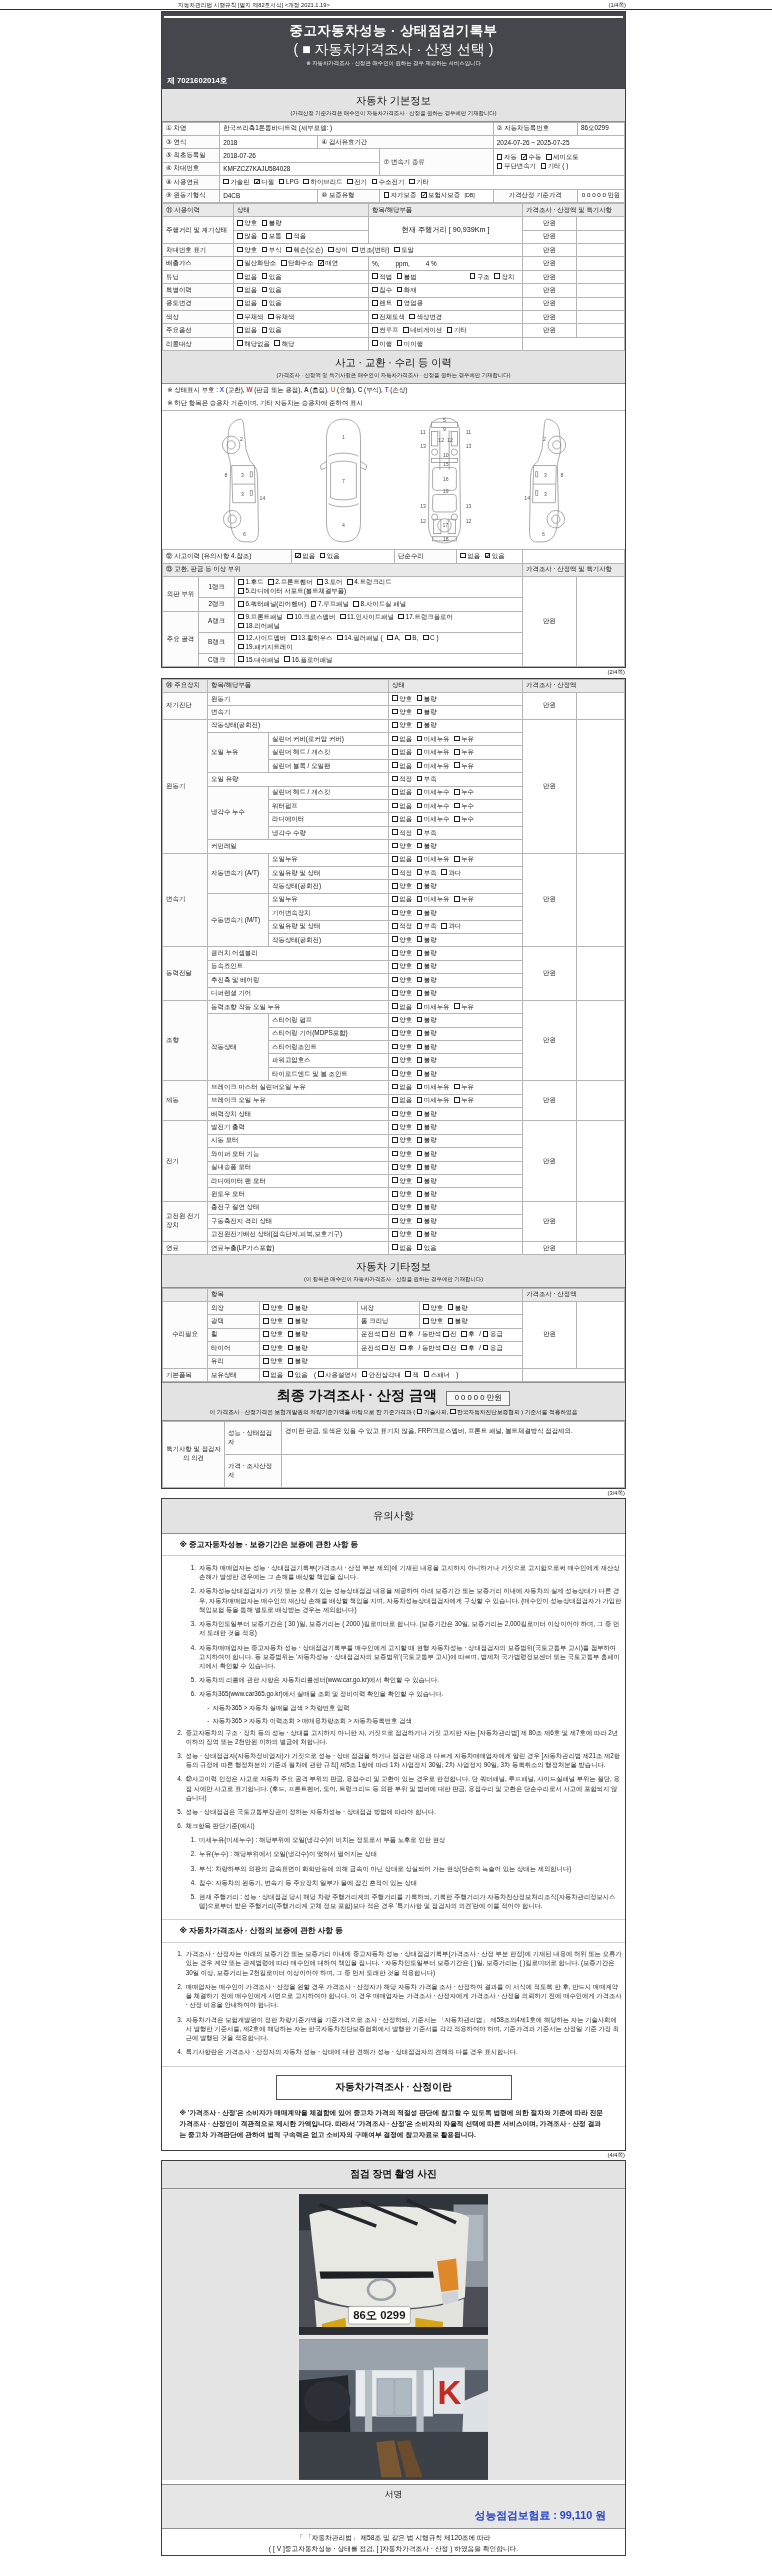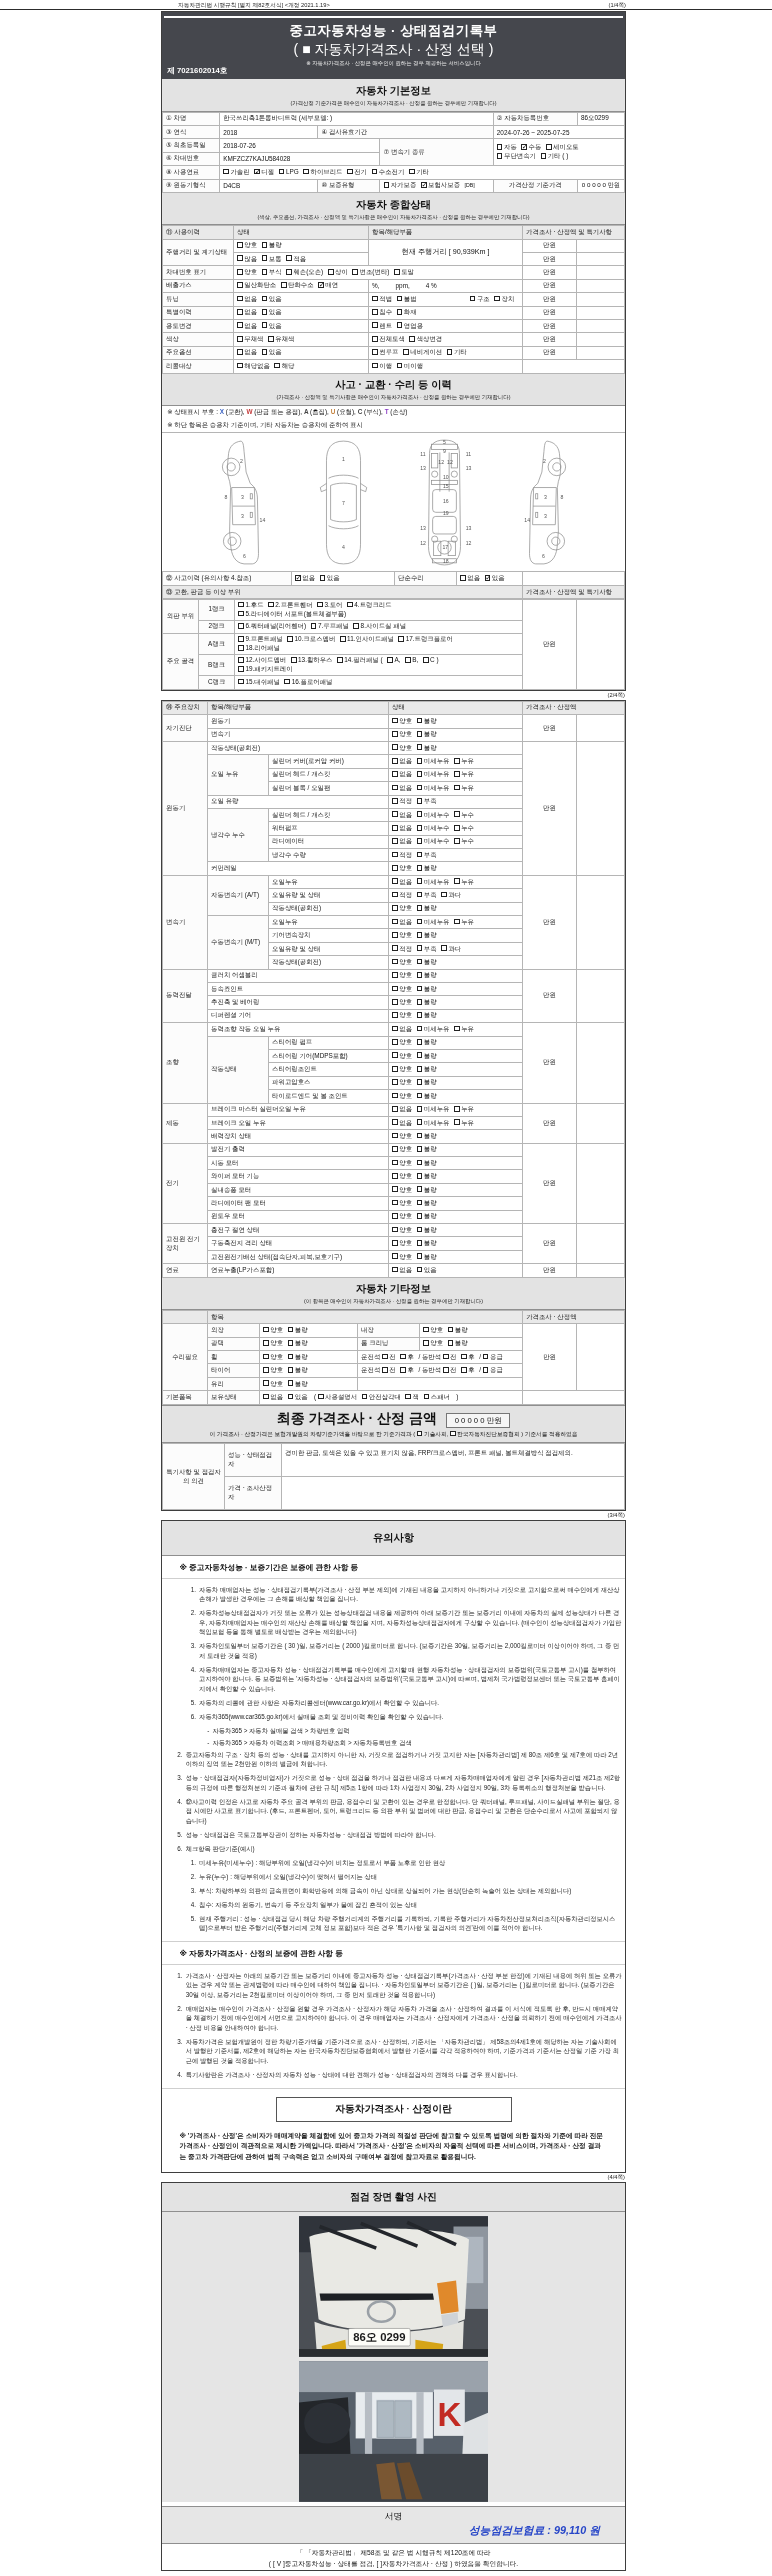--- a/index.html
+++ b/index.html
@@ -7,29 +7,29 @@
   *{box-sizing:border-box;}
   .canvas{position:relative;width:773px;height:2576px;overflow:hidden;background:#fff;}
   .topmeta{position:absolute;top:1.5px;left:178px;font-size:5.7px;color:#222;}
   .topmeta-right{position:absolute;top:1.5px;left:572px;width:54px;text-align:right;font-size:5.7px;color:#222;}
   .toprule{position:absolute;top:8.8px;left:0;width:773px;border-top:1px solid #2c2c2c;}
   .doc{position:absolute;left:161px;top:11.3px;width:465px;}
   .pagebox{border:1.5px solid #3e3e3e;background:#fff;}
   .pagegap{height:9.3px;text-align:right;font-size:5.7px;padding:1px 1px;color:#222;}
 
   
-  .dkhead{background:#45474d;color:#fff;height:67px;position:relative;padding-top:4.1px;}
+  .dkhead{background:#45474d;color:#fff;height:77px;position:relative;padding-top:4.1px;}
   .dkhead .stripe{height:1.5px;background:#fff;margin:0 2.1px 4.1px 2.1px;}
   .dkhead .t1{text-align:center;font-size:13.4px;font-weight:bold;letter-spacing:0.5px;}
   .dkhead .t2{text-align:center;font-size:14px;margin-top:1.5px;}
   .dkhead .t3{text-align:center;font-size:5.4px;margin-top:1px;color:#eee;}
   .dkhead .docno{position:absolute;left:5.2px;bottom:3.1px;font-size:7.7px;font-weight:bold;}
 
   .band{background:#e3e3e3;text-align:center;padding:4.6px 0 3.6px 0;border-bottom:0.5px solid #8f8f8f;}
-  .band .bt{font-size:10.3px;font-weight:bold;}
+  .band .bt{font-size:10.3px;font-weight:normal;}
   .band .bn{font-size:5.4px;margin-top:2.1px;color:#222;}
 
   table{width:100%;border-collapse:collapse;table-layout:fixed;}
   td{border:0.5px solid #b5b5b5;font-size:6.4px;padding:1px 3.1px;height:13.4px;vertical-align:middle;background:#fff;overflow:hidden;}
   td.lab{background:#fcfcfc;}
   td.hd{background:#e9e9e9;}
   td.center{text-align:center;}
   .pricecell{text-align:center;}
 
   .cb{display:inline-block;width:5.7px;height:5.7px;border:1px solid #222;margin-right:1.5px;vertical-align:-0.5px;position:relative;background:#fff;}
@@ -55,21 +55,21 @@
   .nitem.lv2{padding-left:34px;margin-bottom:2.6px;}
   .defbox{border-top:0.5px solid #cfcfcf;padding:8.2px 10.3px 9.3px 10.3px;}
   .defbox .dbt{width:236px;margin:0 auto;border:1px solid #555;text-align:center;font-size:9.8px;font-weight:bold;padding:5.2px 0;}
   .defbox .dbx{font-size:6.7px;line-height:1.6;margin-top:8.2px;padding:0 7.2px;font-weight:bold;color:#222;}
 
   .photoband{background:#e3e3e3;text-align:center;font-size:9.8px;font-weight:bold;padding:7.2px 0;border-bottom:0.5px solid #8f8f8f;}
   .photos{background:#e5e5e5;padding:4.1px 0 0 0;}
   .photo{display:block;margin:0 auto 4.1px auto;width:189px;}
   .signband{background:#e6e6e6;border-top:0.5px solid #8f8f8f;border-bottom:0.5px solid #8f8f8f;padding:4.1px 0 5.2px 0;}
   .signband .st{text-align:center;font-size:8.8px;}
-  .signband .fee{text-align:right;padding-right:25px;font-size:10.8px;font-weight:bold;color:#2746c8;margin-top:1px;font-style:italic;}
+  .signband .fee{text-align:right;padding-right:19px;font-size:10.8px;font-weight:bold;color:#2746c8;margin-top:8px;}
   .confirm{background:#fff;text-align:center;font-size:6.7px;line-height:1.6;padding-top:4.1px;}
 </style>
 </head>
 <body>
 
 <div class="canvas">
   <div class="topmeta">자동차관리법 시행규칙 [별지 제82호서식] &lt;개정 2021.1.19&gt;</div>
   <div class="topmeta-right">(1/4쪽)</div>
   <div class="toprule"></div>
 
@@ -132,24 +132,20 @@
           <td class="lab">⑨ 원동기형식</td>
           <td>D4CB</td>
           <td class="lab">⑩ 보증유형</td>
           <td><span><span class="opt"><span class="cb"></span><span class="t">자가보증</span></span><span class="opt"><span class="cb on"></span><span class="t">보험사보증</span></span></span><span style="font-size:5.2px">[DB]</span></td>
           <td class="lab center">가격산정 기준가격</td>
           <td class="center" style="font-size:6.2px">0 0 0 0 0 만원</td>
         </tr>
       </tbody>
         </table>
 
-      <div class="band">
-        <div class="bt">자동차 종합상태</div>
-        <div class="bn">(색상, 주요옵션, 가격조사 · 산정액 및 특기사항은 매수인이 자동차가격조사 · 산정을 원하는 경우에만 기재합니다)</div>
-      </div>
 
       <table>
         <colgroup>
             <col style="width:71px">
             <col style="width:135px">
             <col style="width:154px">
             <col style="width:54px">
             <col style="width:48px">
           </colgroup>
         <tbody>

